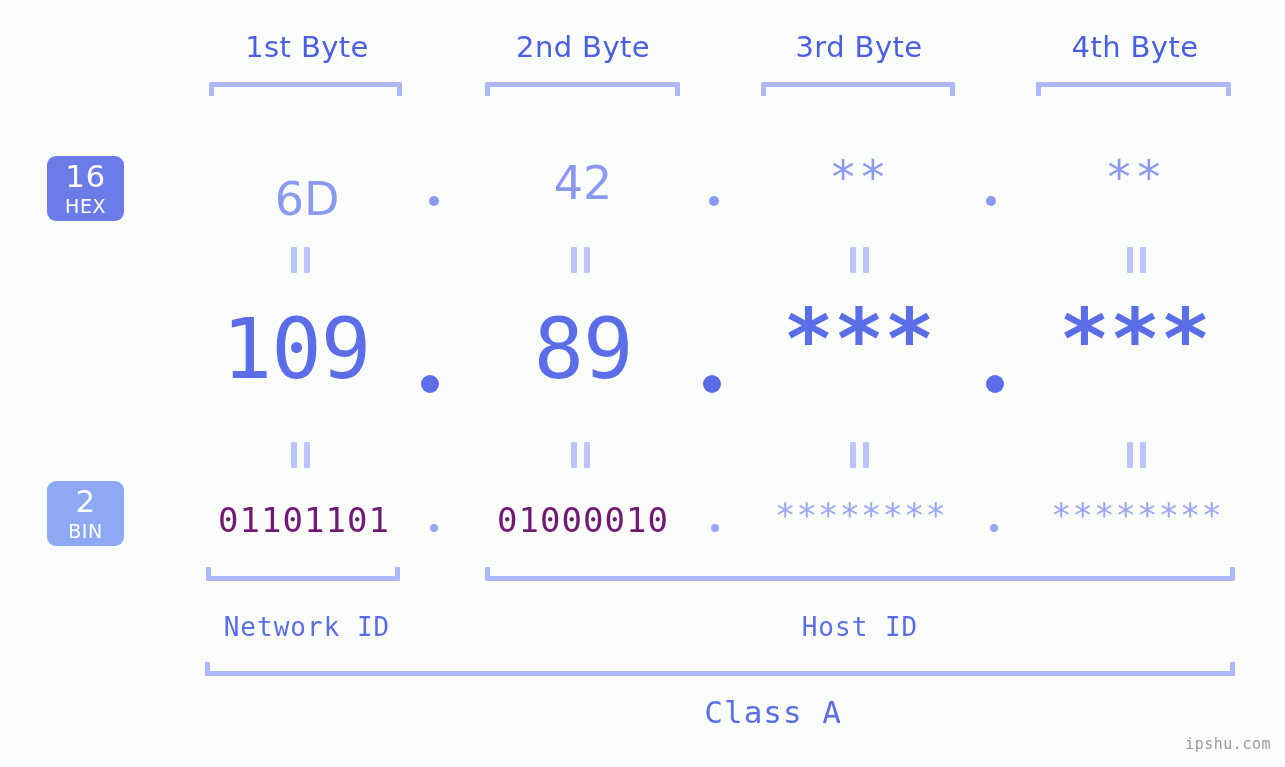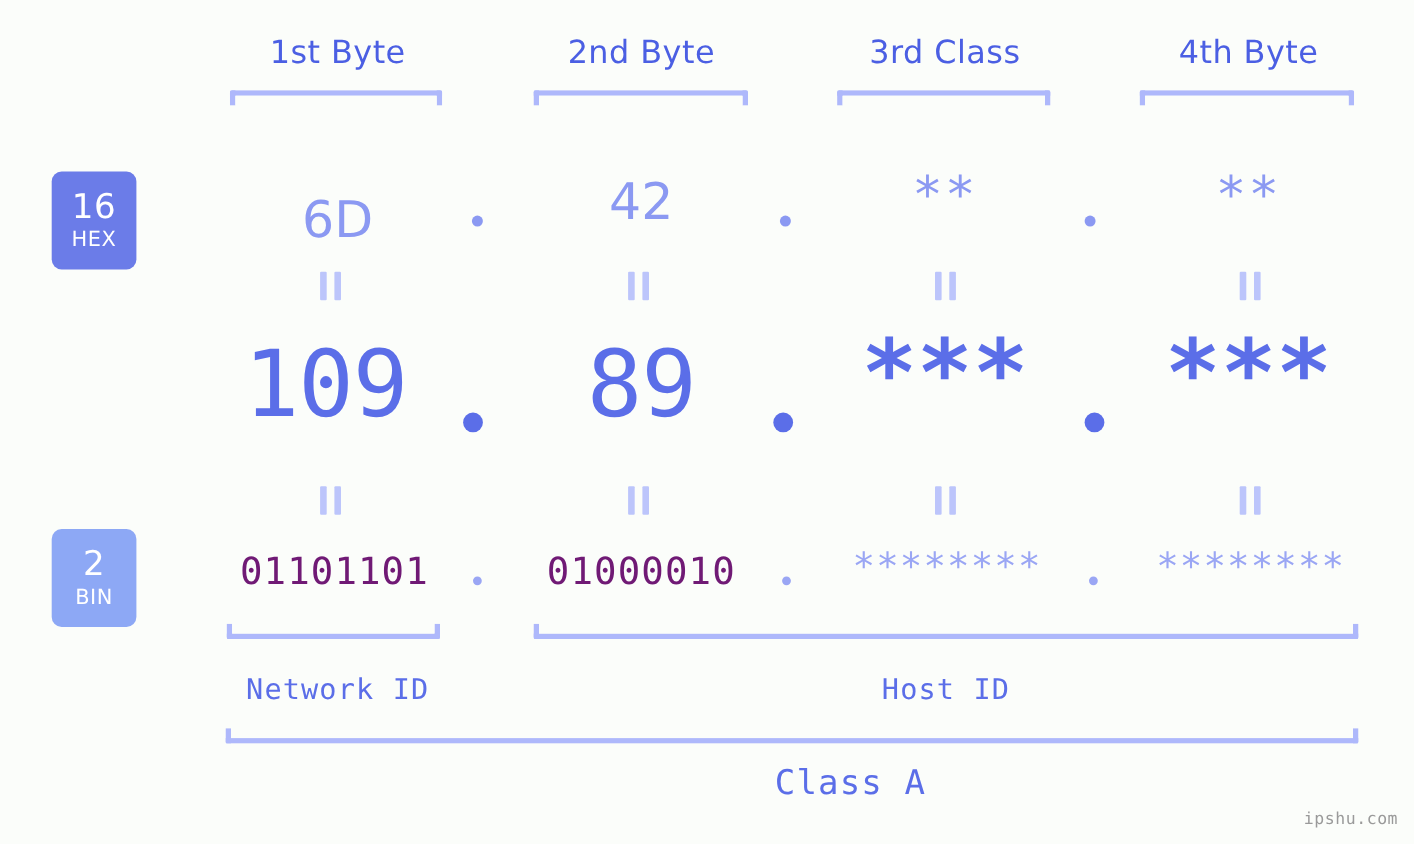--- a/index.html
+++ b/index.html
@@ -37,21 +37,21 @@
     border-left:5px solid #aeb8fb;
     border-right:5px solid #aeb8fb;
     height:14px;
     box-sizing:border-box;
     border-radius:0 0 2px 2px;
   }
 
   
   .badge{
     position:absolute;left:47px;
-    width:77px;height:89px;
+    width:77px;height:65px;
     border-radius:9px;
     display:flex;flex-direction:column;
     align-items:center;justify-content:center;
     color:#ffffff;
     font-family:"DejaVu Sans",sans-serif;
     line-height:1;
   }
   .badge .num{font-size:31px;font-weight:400;letter-spacing:.5px;}
   .badge .lbl{font-size:19px;margin-top:5px;letter-spacing:.5px;}
 
@@ -104,21 +104,21 @@
     letter-spacing:.5px;
   }
 </style>
 </head>
 <body>
 
 <div class="stage">
 
   <div class="byte-head" style="left:196px;width:222px;">1st Byte</div>
   <div class="byte-head" style="left:472px;width:222px;">2nd Byte</div>
-  <div class="byte-head" style="left:748px;width:222px;">3rd Class</div>
+  <div class="byte-head" style="left:748px;width:222px;">3rd Byte</div>
   <div class="byte-head" style="left:1024px;width:222px;">4th Byte</div>
 
   <div class="bracket-down" style="left:209px;top:82px;width:193px;"></div>
   <div class="bracket-down" style="left:485px;top:82px;width:195px;"></div>
   <div class="bracket-down" style="left:761px;top:82px;width:194px;"></div>
   <div class="bracket-down" style="left:1036px;top:82px;width:195px;"></div>
 
   <div class="badge" style="top:156px;background:#6b7ce8;">
     <span class="num">16</span>
     <span class="lbl">HEX</span>

